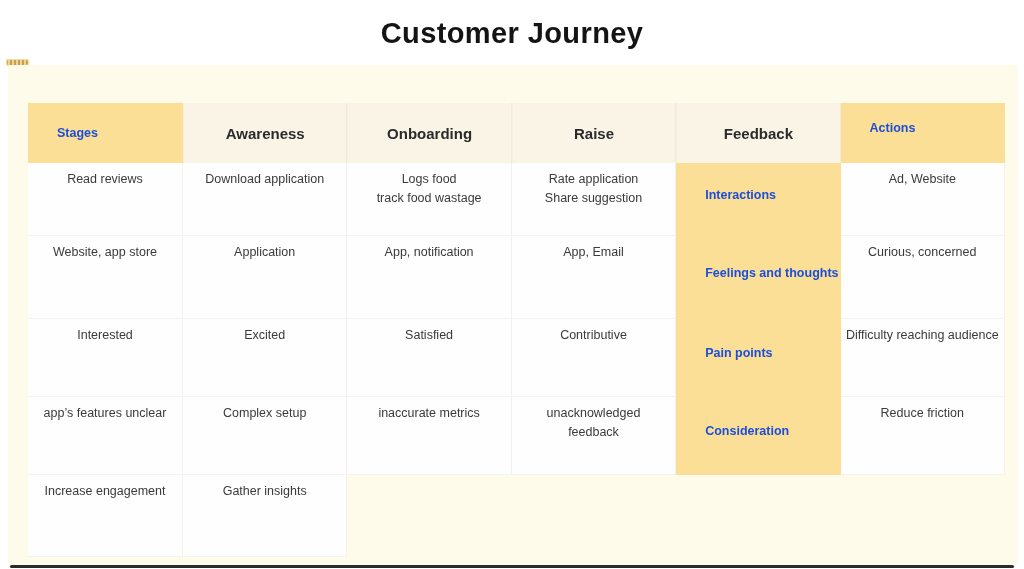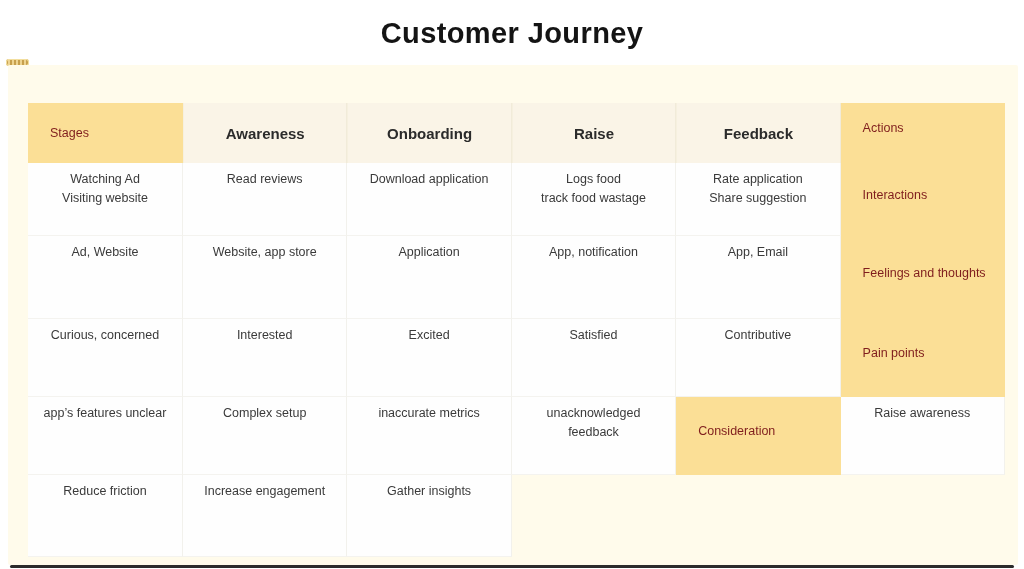--- a/index.html
+++ b/index.html
@@ -46,25 +46,25 @@
     left: 28px; top: 103px;
     width: 977px;
     display: grid;
     grid-template-columns: 155px repeat(5, 1fr);
     grid-template-rows: 60px 73px 83px 78px 78px 82px;
   }
   .corner-cell, .label-cell {
     background: #FBDF96;
     display: flex;
     align-items: center;
-    padding-left: 22px;
+    padding-left: 29px;
     padding-bottom: 10px;
     font-size: 12.5px;
-    font-weight: 400;
-    color: #7f1d1d;
+    font-weight: 700;
+    color: #1d4ed8;
   }
   .corner-cell { padding-bottom: 0; }
   .head-cell {
     background: #FAF4E7;
     display: flex;
     align-items: center;
     justify-content: center;
     font-size: 15px;
     font-weight: 700;
     color: #2b2b2b;
@@ -94,22 +94,20 @@
 
 <div class="journey-table">
 
   <div class="corner-cell">Stages</div>
   <div class="head-cell">Awareness</div>
   <div class="head-cell">Onboarding</div>
   <div class="head-cell">Raise</div>
   <div class="head-cell">Feedback</div>
 
   <div class="label-cell">Actions</div>
-  <div class="body-cell">Watching Ad
-Visiting website</div>
   <div class="body-cell">Read reviews</div>
   <div class="body-cell">Download application</div>
   <div class="body-cell">Logs food
 track food wastage</div>
   <div class="body-cell">Rate application
 Share suggestion</div>
 
   <div class="label-cell">Interactions</div>
   <div class="body-cell">Ad, Website</div>
   <div class="body-cell">Website, app store</div>
@@ -118,26 +116,26 @@
   <div class="body-cell">App, Email</div>
 
   <div class="label-cell">Feelings and thoughts</div>
   <div class="body-cell">Curious, concerned</div>
   <div class="body-cell">Interested</div>
   <div class="body-cell">Excited</div>
   <div class="body-cell">Satisfied</div>
   <div class="body-cell">Contributive</div>
 
   <div class="label-cell">Pain points</div>
+  <div class="body-cell">Difficulty reaching audience</div>
   <div class="body-cell">app’s features unclear</div>
   <div class="body-cell">Complex setup</div>
   <div class="body-cell">inaccurate metrics</div>
   <div class="body-cell">unacknowledged
 feedback</div>
 
   <div class="label-cell">Consideration</div>
-  <div class="body-cell">Raise awareness</div>
   <div class="body-cell">Reduce friction</div>
   <div class="body-cell">Increase engagement</div>
   <div class="body-cell">Gather insights</div>
 </div>
 
 <div class="bottom-bar"></div>
 
 </body></html>

